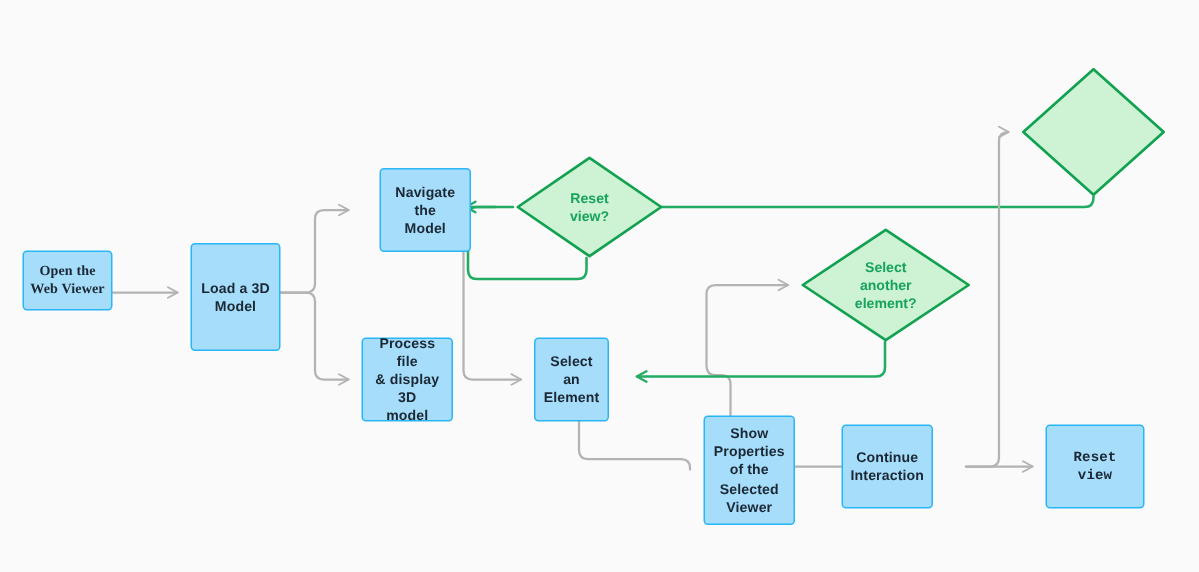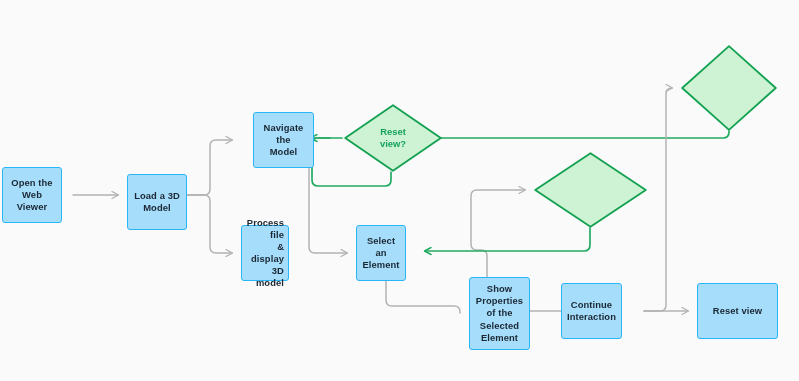--- a/index.html
+++ b/index.html
@@ -111,66 +111,69 @@
       <path d="M530,311 L574,311" stroke="#b3b3b3" stroke-width="1.5" marker-end="url(#arrow-gray)"></path>
 
       <path d="M644,311 L660,311 Q666,311 666,305 L666,94 Q666,88 672,88 L672,88" stroke="#b3b3b3" stroke-width="1.5" marker-end="url(#arrow-gray)"></path>
 
       <path d="M644,311 L688,311" stroke="#b3b3b3" stroke-width="1.5" marker-end="url(#arrow-gray)"></path>
 
     </g>
   </svg>
 
   <div id="node-layer">
-      <div class="node process" style="left: 2px; top: 167px; width: 60px; height: 56px;">
+      <div class="node process" style="left: 15px; top: 167px; width: 60px; height: 40px; font-family: Liberation Serif, serif;">
         <span class="node-label">Open the
 Web Viewer</span>
       </div>
-      <div class="node process" style="left: 127px; top: 174px; width: 60px; height: 56px;">
+      <div class="node process" style="left: 127px; top: 162px; width: 60px; height: 72px;">
         <span class="node-label">Load a 3D
 Model</span>
       </div>
       <div class="node process" style="left: 253px; top: 112px; width: 61px; height: 56px;">
         <span class="node-label">Navigate the
 Model</span>
       </div>
-      <div class="node process" style="left: 241px; top: 225px; width: 48px; height: 56px; text-align: right;">
+      <div class="node process" style="left: 241px; top: 225px; width: 61px; height: 56px;">
         <span class="node-label">Process file
 &amp; display 3D
 model</span>
       </div>
       <div class="node process" style="left: 356px; top: 225px; width: 50px; height: 56px;">
         <span class="node-label">Select an
 Element</span>
       </div>
       <div class="node process" style="left: 469px; top: 277px; width: 61px; height: 73px;">
         <span class="node-label">Show
 Properties
 of the
 Selected
-Element</span>
+Viewer</span>
       </div>
       <div class="node process" style="left: 561px; top: 283px; width: 61px; height: 56px; text-align: center;">
         <span class="node-label">Continue
 Interaction</span>
       </div>
-      <div class="node process" style="left: 697px; top: 283px; width: 81px; height: 56px;">
+      <div class="node process" style="left: 697px; top: 283px; width: 66px; height: 56px; font-family: Liberation Mono, monospace;">
         <span class="node-label">Reset view</span>
       </div>
       <div class="node decision" style="left: 344px; top: 104px; width: 98px; height: 68px; align-items: center;">
         <svg class="diamond-shape" viewBox="0 0 98 68" preserveAspectRatio="none">
           <polygon points="49,1.2 96.8,34 49,66.8 1.2,34" fill="#cdf2d4" stroke="#12a150" stroke-width="1.8" stroke-linejoin="round"></polygon>
         </svg>
         <span class="node-label">Reset
 view?</span>
       </div>
       <div class="node decision" style="left: 534px; top: 152px; width: 113px; height: 76px;">
         <svg class="diamond-shape" viewBox="0 0 113 76" preserveAspectRatio="none">
           <polygon points="56.5,1.2 111.8,38 56.5,74.8 1.2,38" fill="#cdf2d4" stroke="#12a150" stroke-width="1.8" stroke-linejoin="round"></polygon>
         </svg>
+        <span class="node-label">Select
+another
+element?</span>
       </div>
       <div class="node decision" style="left: 681px; top: 45px; width: 96px; height: 86px;">
         <svg class="diamond-shape" viewBox="0 0 96 86" preserveAspectRatio="none">
           <polygon points="48,1.2 94.8,43 48,84.8 1.2,43" fill="#cdf2d4" stroke="#12a150" stroke-width="1.8" stroke-linejoin="round"></polygon>
         </svg>
       </div>
     </div>
 
 </div>
 

